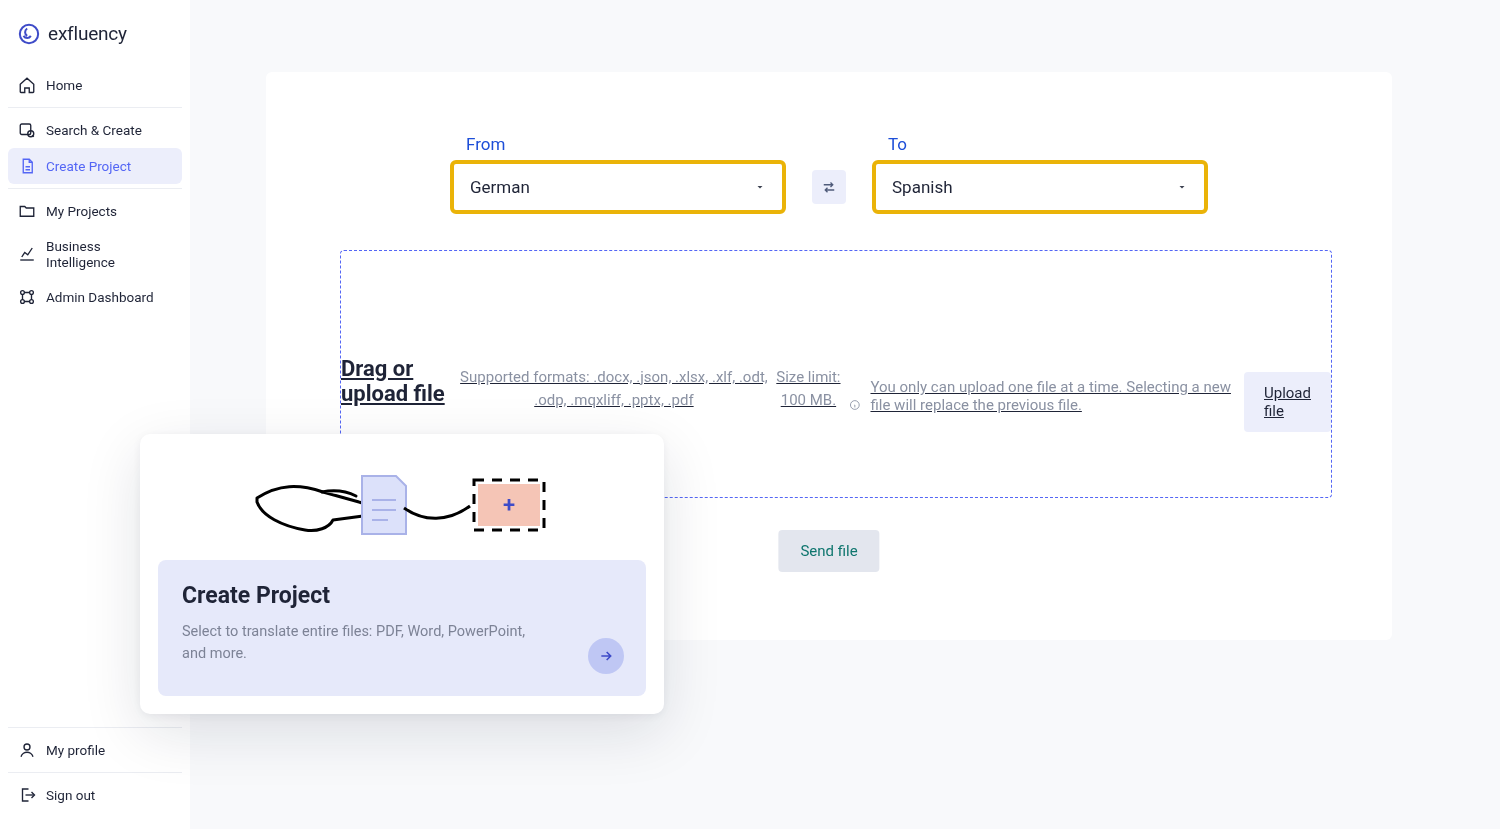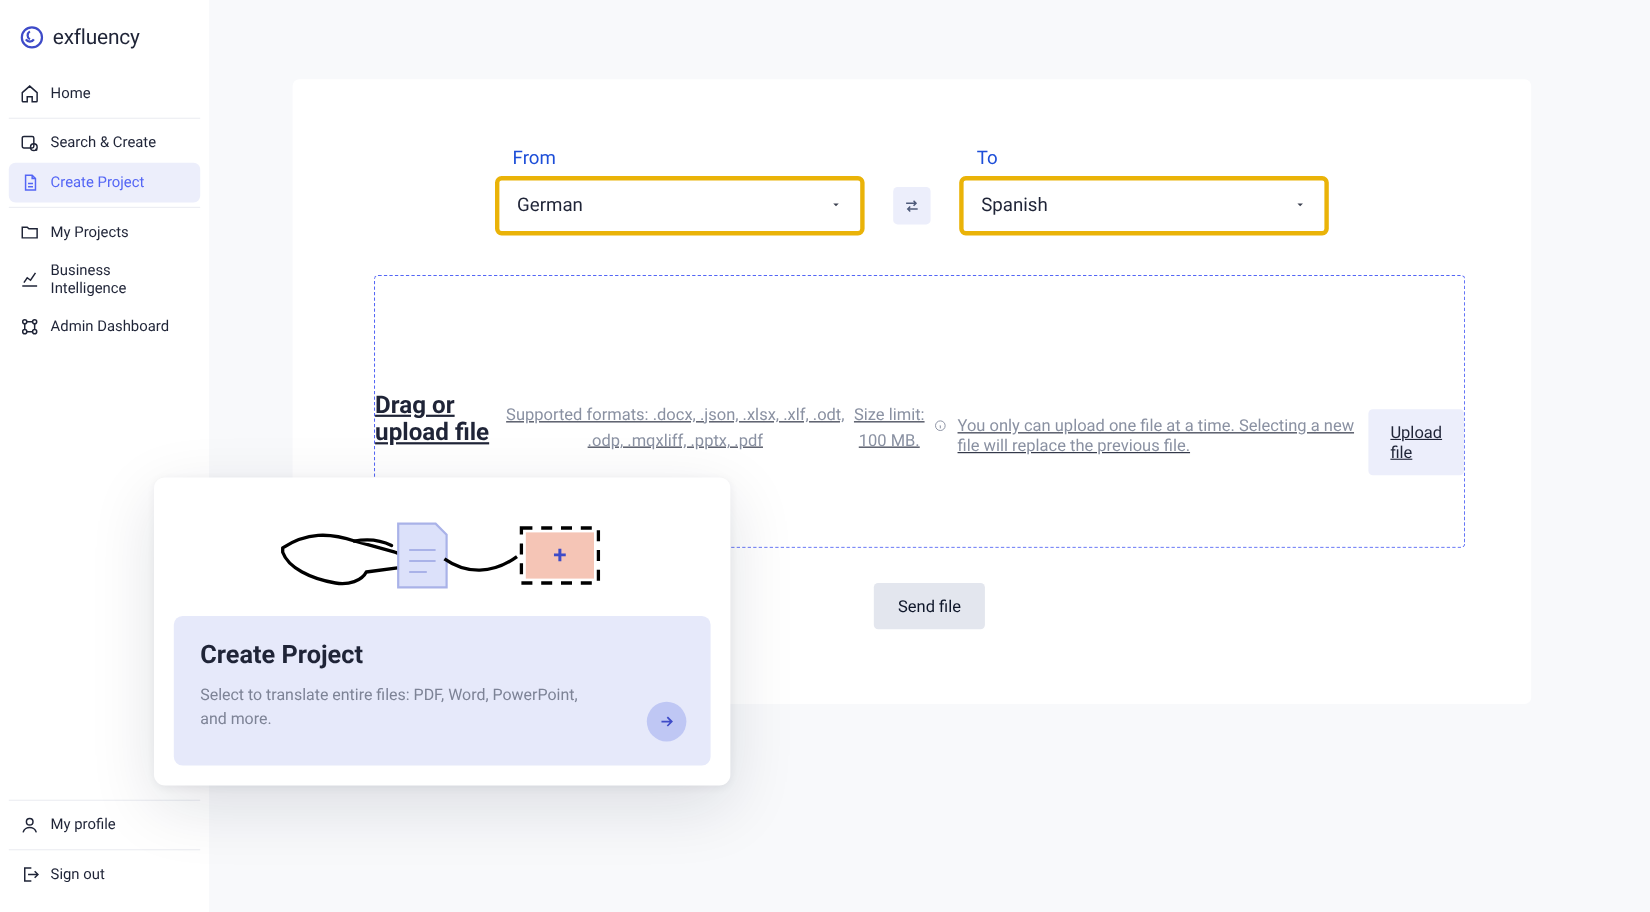--- a/index.html
+++ b/index.html
@@ -97,42 +97,41 @@
     display:flex; align-items:center;
     padding-top: 30px;
     text-decoration: underline;
   }
   .dz-title {
     font-size: 22px; font-weight: 700; color: #1F2437;
     margin-bottom: 16px;
   }
   .dz-sub { font-size: 15px; color: #8A91A2; line-height: 1.55; text-align:center;}
   .dz-info-row {
-    display:flex; align-items:flex-start; gap:10px; margin-top:14px;
+    display:flex; align-items:flex-end; gap:10px; margin-top:14px;
     color:#8A91A2; font-size:15px;
   }
   .upload-btn {
     margin-top: 26px;
     background:#ECEEFB;
     color:#1F2437;
     font-size:15px;
     padding: 12px 20px;
     border-radius:4px;
     cursor:pointer;
   }
   .send-btn {
     position:absolute; left:50%; transform:translateX(-50%);
     top: 458px;
     background:#E3E6EE;
-    color:#0f172a;
+    color:#0f766e;
     font-size:15px;
     padding: 12px 22px;
     border-radius:4px;
     cursor:not-allowed;
-    margin-left:16px;
   }
 
   
   .float-card {
     position:absolute;
     left: 140px; top: 434px;
     width: 524px; height: 280px;
     background:#fff;
     border-radius:10px;
     box-shadow: 0 18px 60px rgba(20,25,50,0.12), 0 2px 8px rgba(20,25,50,0.06);

